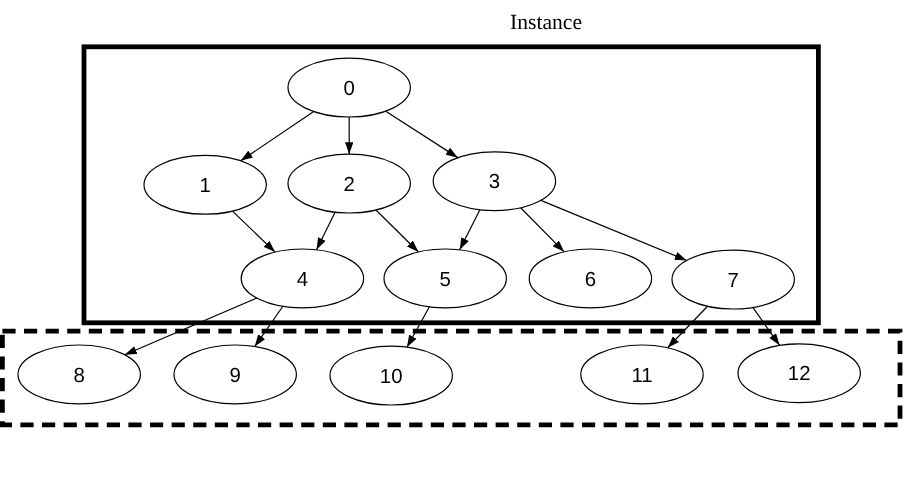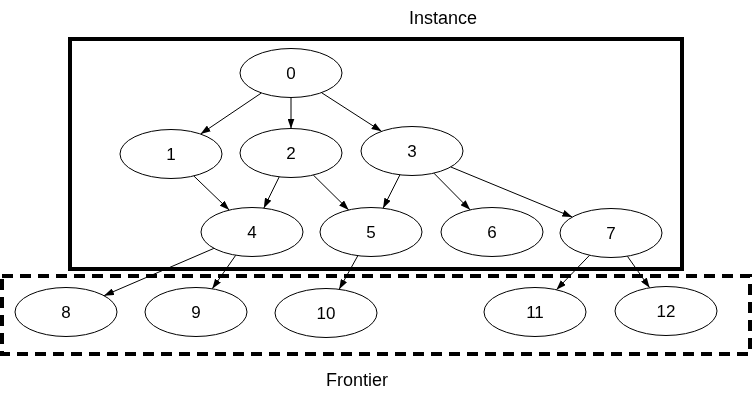--- a/index.html
+++ b/index.html
@@ -14,21 +14,21 @@
   .stage svg { position: absolute; left: 0; top: 0; display: block; }
   .diagram-label {
     position: absolute;
     transform: translateX(-50%);
     font-size: 18px;
     line-height: 21px;
     color: #000000;
     white-space: nowrap;
     font-family: "Liberation Sans", sans-serif;
   }
-  .label-instance { left: 443px; top: 8px; }
+  .label-instance { left: 455px; top: 8px; font-family: Liberation Serif, serif; }
   .label-frontier { left: 357px; top: 370px; }
   svg text {
     font-family: "Liberation Sans", sans-serif;
     font-size: 17px;
     fill: #000000;
     text-anchor: middle;
   }
 </style>
 </head>
 <body>
@@ -103,14 +103,13 @@
       <g>
         <ellipse cx="535" cy="312" rx="51" ry="24.5" fill="#ffffff" stroke="#000000" stroke-width="1"></ellipse>
         <text x="535" y="312" dy="0.35em" fill="#000000">11</text>
       </g>
       <g>
         <ellipse cx="666" cy="311" rx="51" ry="24.5" fill="#ffffff" stroke="#000000" stroke-width="1"></ellipse>
         <text x="666" y="311" dy="0.35em" fill="#000000">12</text>
       </g>
     </svg>
   <div class="diagram-label label-instance">Instance</div>
-  <div class="diagram-label label-frontier">Frontier</div>
 </div>
 
 </body></html>

